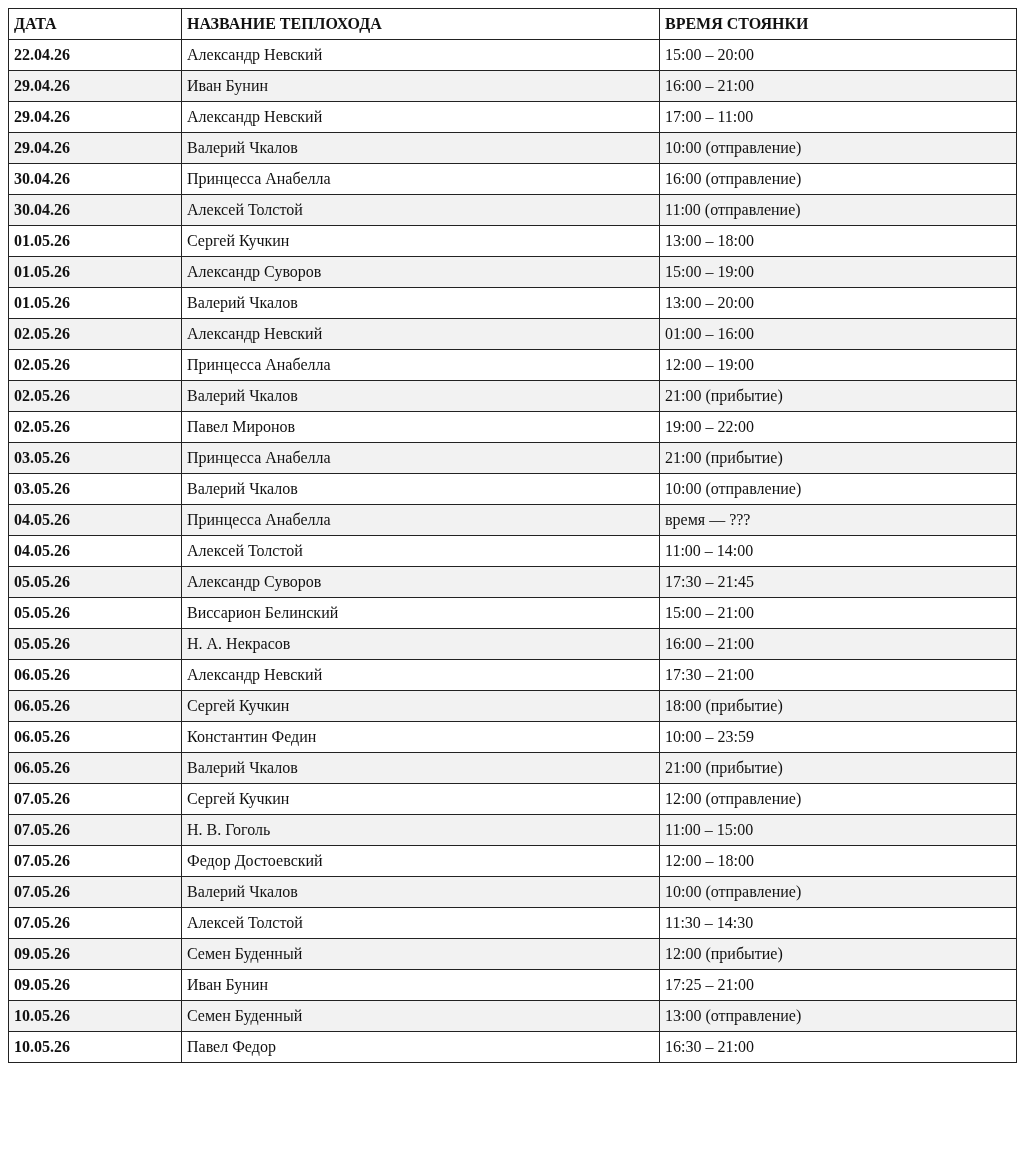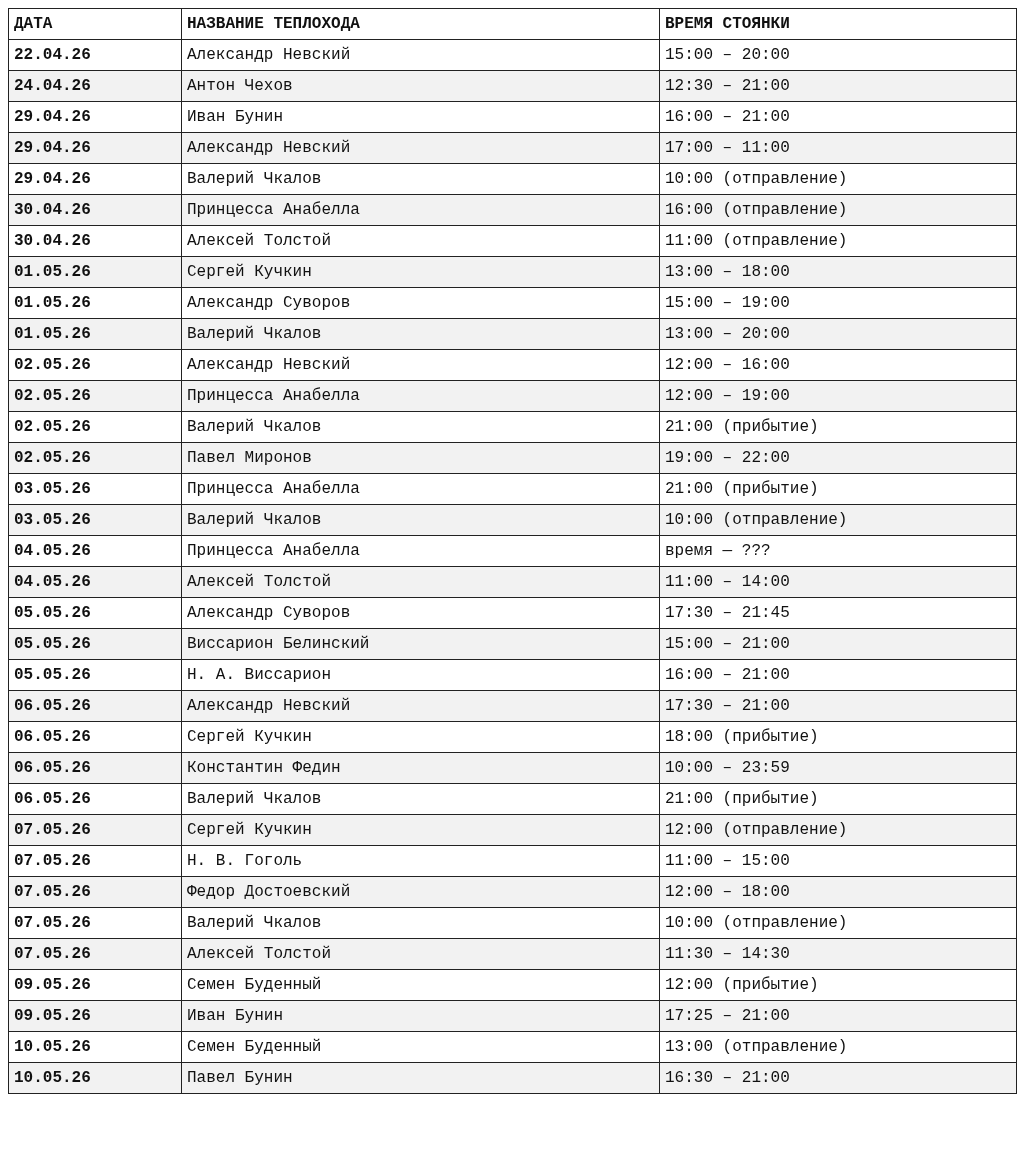--- a/index.html
+++ b/index.html
@@ -1,21 +1,21 @@
 <!DOCTYPE html>
 <html><head>
 <meta charset="utf-8">
 <style>
   html, body { margin: 0; padding: 0; background: #ffffff; }
   body { width: 1024px; height: 1164px; overflow: hidden; }
   table.schedule {
     position: absolute; left: 8px; top: 8px;
     width: 1008px;
     border-collapse: collapse;
-    font-family: Liberation Mono, monospace;
+    font-family: Liberation Serif, serif;
     font-size: 16px;
     color: #111111;
     table-layout: fixed;
   }
   table.schedule th, table.schedule td {
     border: 1px solid #222222;
     height: 30px;
     padding: 0 5px;
     text-align: left;
     vertical-align: middle;
@@ -47,25 +47,20 @@
       <th>ВРЕМЯ СТОЯНКИ</th>
     </tr>
   </thead>
   <tbody id="rows">
       <tr>
         <td class="date">22.04.26</td>
         <td>Александр Невский</td>
         <td>15:00 – 20:00</td>
       </tr>
       <tr>
-        <td class="date">24.04.26</td>
-        <td>Антон Чехов</td>
-        <td>12:30 – 21:00</td>
-      </tr>
-      <tr>
         <td class="date">29.04.26</td>
         <td>Иван Бунин</td>
         <td>16:00 – 21:00</td>
       </tr>
       <tr>
         <td class="date">29.04.26</td>
         <td>Александр Невский</td>
         <td>17:00 – 11:00</td>
       </tr>
       <tr>
@@ -94,21 +89,21 @@
         <td>15:00 – 19:00</td>
       </tr>
       <tr>
         <td class="date">01.05.26</td>
         <td>Валерий Чкалов</td>
         <td>13:00 – 20:00</td>
       </tr>
       <tr>
         <td class="date">02.05.26</td>
         <td>Александр Невский</td>
-        <td>12:00 – 16:00</td>
+        <td>01:00 – 16:00</td>
       </tr>
       <tr>
         <td class="date">02.05.26</td>
         <td>Принцесса Анабелла</td>
         <td>12:00 – 19:00</td>
       </tr>
       <tr>
         <td class="date">02.05.26</td>
         <td>Валерий Чкалов</td>
         <td>21:00 (прибытие)</td>
@@ -143,21 +138,21 @@
         <td>Александр Суворов</td>
         <td>17:30 – 21:45</td>
       </tr>
       <tr>
         <td class="date">05.05.26</td>
         <td>Виссарион Белинский</td>
         <td>15:00 – 21:00</td>
       </tr>
       <tr>
         <td class="date">05.05.26</td>
-        <td>Н. А. Виссарион</td>
+        <td>Н. А. Некрасов</td>
         <td>16:00 – 21:00</td>
       </tr>
       <tr>
         <td class="date">06.05.26</td>
         <td>Александр Невский</td>
         <td>17:30 – 21:00</td>
       </tr>
       <tr>
         <td class="date">06.05.26</td>
         <td>Сергей Кучкин</td>
@@ -208,17 +203,17 @@
         <td>Иван Бунин</td>
         <td>17:25 – 21:00</td>
       </tr>
       <tr>
         <td class="date">10.05.26</td>
         <td>Семен Буденный</td>
         <td>13:00 (отправление)</td>
       </tr>
       <tr>
         <td class="date">10.05.26</td>
-        <td>Павел Бунин</td>
+        <td>Павел Федор</td>
         <td>16:30 – 21:00</td>
       </tr>
     </tbody>
 </table>
 
 </body></html>

